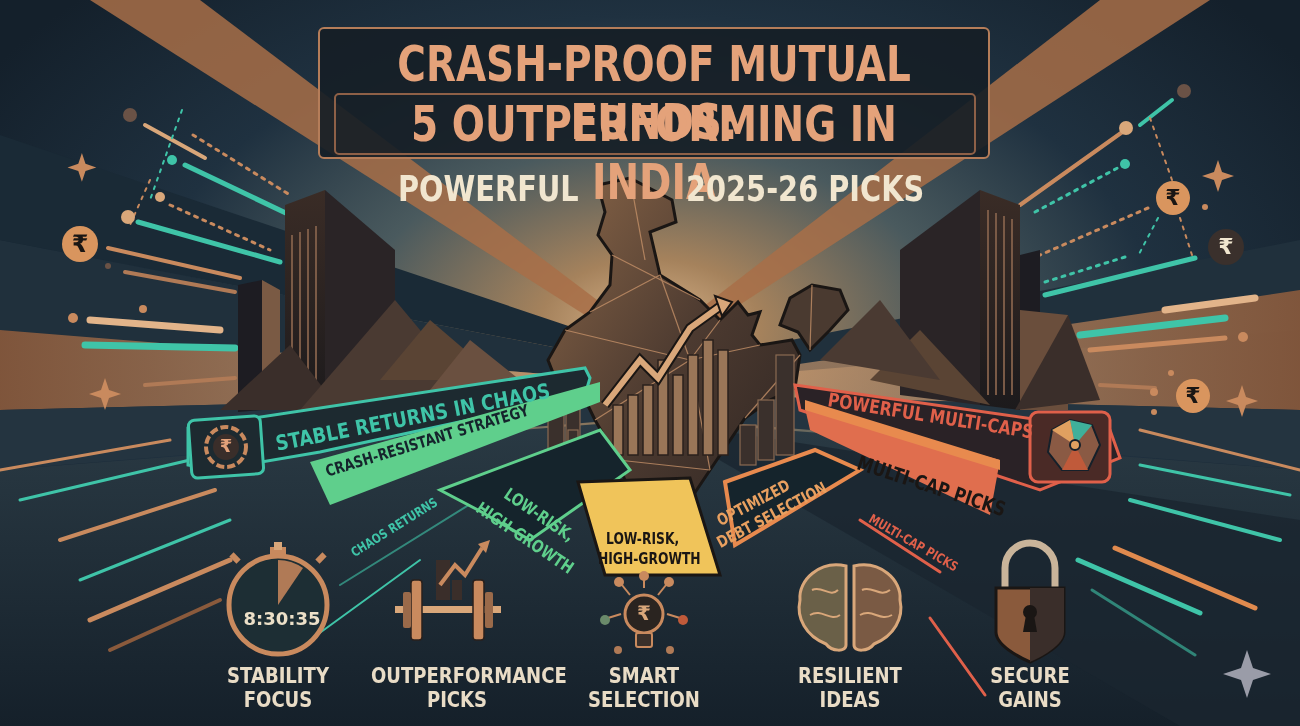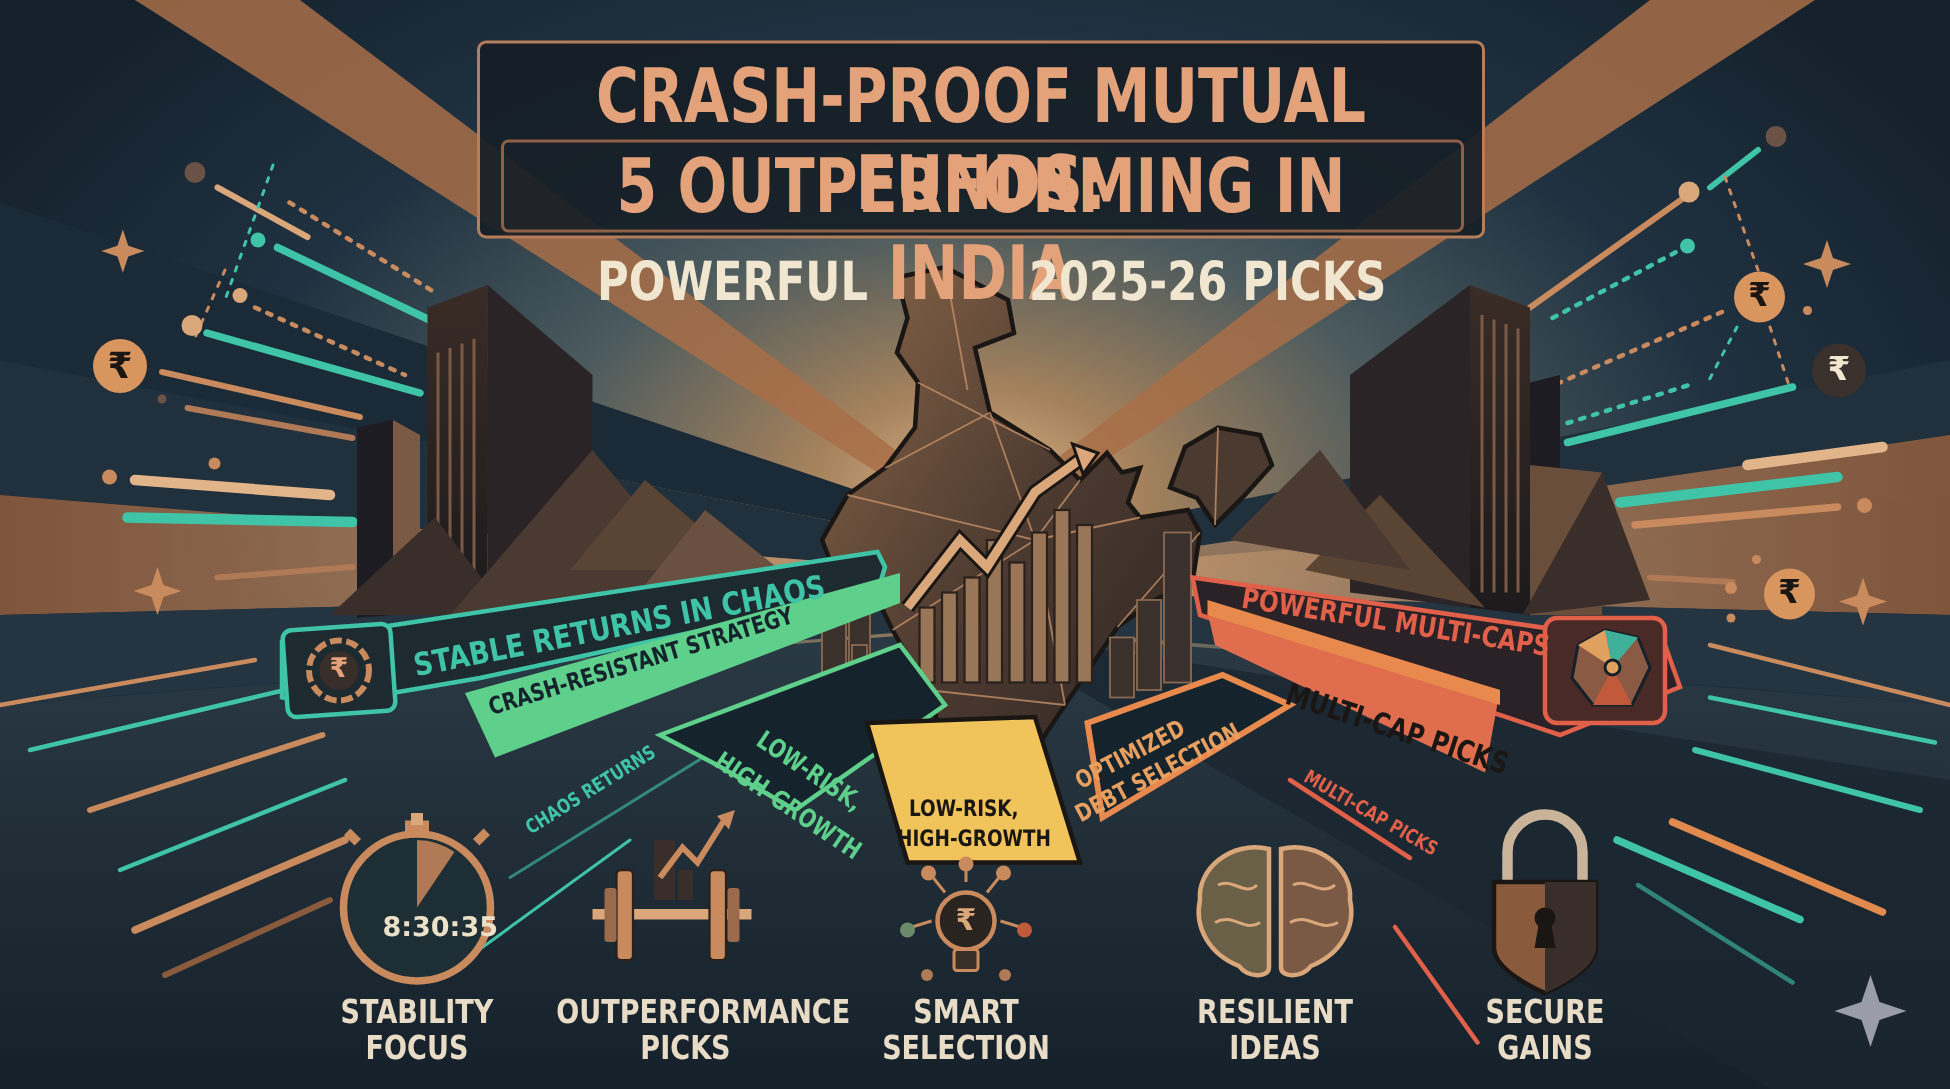--- a/index.html
+++ b/index.html
@@ -10,21 +10,21 @@
   .title-box{position:absolute;left:318px;top:27px;width:668px;height:128px;
     border:2px solid #b57d59;border-radius:6px;background:rgba(22,30,38,0.92);}
   .title-line{position:absolute;left:0;width:100%;text-align:center;color:#e4a27a;
     font-family:"DejaVu Sans",sans-serif;font-weight:bold;letter-spacing:0px;transform:scaleX(0.78);}
   .t1{top:6px;font-size:50px;}
   .t2{top:66px;font-size:50px;}
   .inner-box{position:absolute;left:14px;top:64px;width:638px;height:58px;border:2px solid #8e6047;border-radius:5px;}
   .subtitle{position:absolute;top:168px;color:#f1e6cf;font-family:"DejaVu Sans",sans-serif;font-weight:bold;font-size:36px;transform:scaleX(0.8);transform-origin:left top;}
   .ribbon-text{position:absolute;font-family:"DejaVu Sans",sans-serif;font-weight:bold;white-space:nowrap;transform-origin:left center;}
   .icon-label{position:absolute;text-align:center;color:#e9dcc6;font-family:"DejaVu Sans",sans-serif;font-weight:bold;font-size:22px;line-height:24px;transform:scaleX(0.82);}
-  .watch-time{position:absolute;left:232px;top:608px;width:100px;text-align:right;color:#ece0c8;font-family:"DejaVu Sans",sans-serif;font-weight:bold;font-size:18px;}
+  .watch-time{position:absolute;left:232px;top:608px;width:100px;text-align:center;color:#ece0c8;font-family:"DejaVu Sans",sans-serif;font-weight:bold;font-size:18px;}
 </style>
 </head>
 <body>
 
 <div class="stage">
 
   <svg class="bg" width="1300" height="726" viewBox="0 0 1300 726">
     <defs>
       <linearGradient id="copperL" x1="0" y1="0" x2="1" y2="0">
         <stop offset="0" stop-color="#8a5a3c" stop-opacity="0.9"></stop>

